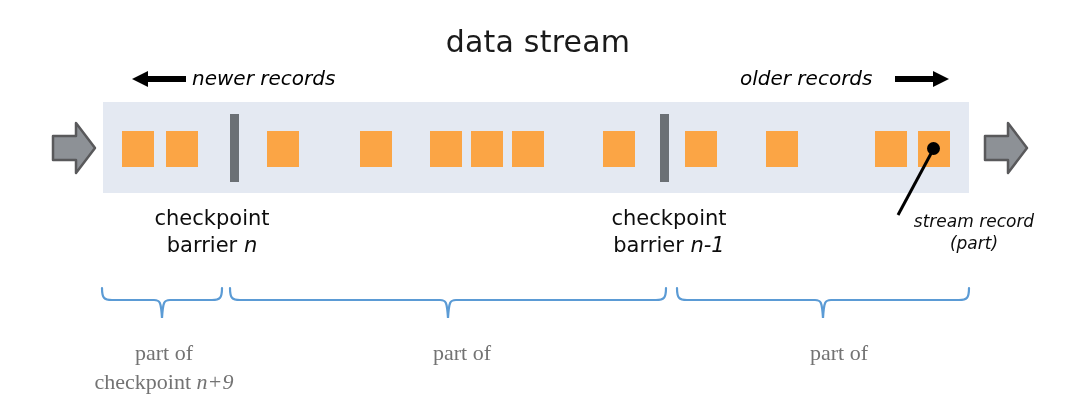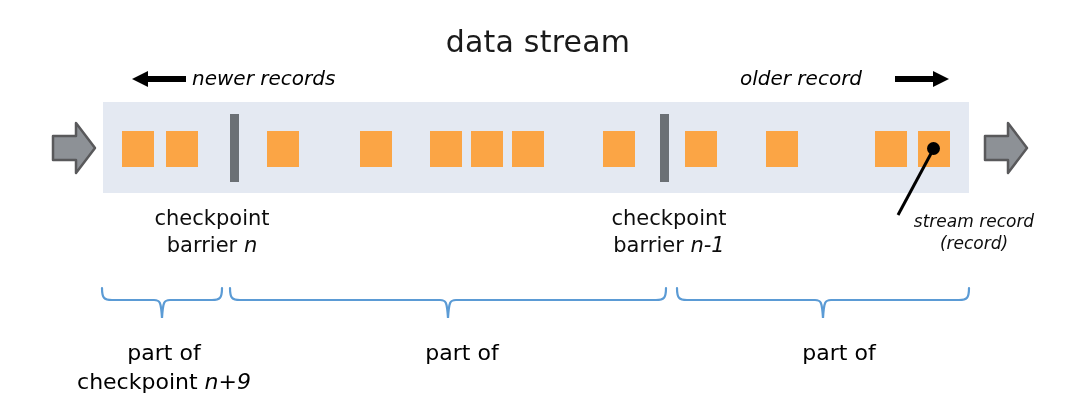--- a/index.html
+++ b/index.html
@@ -114,43 +114,44 @@
   
   .brace-svg { top: 286px; }
   #brace-np1 { left: 100px; }
   #brace-n   { left: 228px; }
   #brace-nm1 { left: 675px; }
 
   
   .part-caption {
     top: 338px;
     font-size: 22px;
-    color: #000000;
+    color: #737373;
     text-align: center;
     line-height: 1.32;
     white-space: nowrap;
+    font-family: Liberation Serif, serif;
   }
   .part-caption em { font-style: italic; }
   #part-np1-caption { left: 38px;  width: 252px; }
   #part-n-caption   { left: 332px; width: 260px; }
   #part-nm1-caption { left: 694px; width: 290px; }
 </style>
 </head>
 <body>
 
 <div id="canvas">
 
   <div class="abs" id="stream-title">data stream</div>
 
   <svg class="abs dir-arrow-svg" id="newer-arrow" width="58" height="22">
     <path d="M2 11 L18 3 L18 8 L56 8 L56 14 L18 14 L18 19 Z" fill="#000"></path>
   </svg>
   <div class="abs dir-label" id="newer-records-label">newer records</div>
 
-  <div class="abs dir-label" id="older-records-label">older record</div>
+  <div class="abs dir-label" id="older-records-label">older records</div>
   <svg class="abs dir-arrow-svg" id="older-arrow" width="58" height="22">
     <path d="M56 11 L40 3 L40 8 L2 8 L2 14 L40 14 L40 19 Z" fill="#000"></path>
   </svg>
 
   <svg class="abs" id="inflow-arrow" width="48" height="58">
     <path d="M3 17 L26 17 L26 4 L45 29 L26 54 L26 41 L3 41 Z" fill="#8d9196" stroke="#59595b" stroke-width="2.5" stroke-linejoin="round"></path>
   </svg>
 
   <div class="abs" id="stream-band"></div>
 
@@ -183,21 +184,21 @@
     <div>checkpoint</div>
     <div><span>barrier </span><em>n-1</em></div>
   </div>
 
   <svg class="abs" id="callout-line" width="70" height="72">
     <path d="M54 3 L18 70" stroke="#000" stroke-width="3" fill="none"></path>
   </svg>
   <div class="abs" id="callout-dot"></div>
   <div class="abs" id="stream-record-caption">
     <div>stream record</div>
-    <div>(record)</div>
+    <div>(part)</div>
   </div>
 
   <svg class="abs brace-svg" id="brace-np1" width="124" height="34">
     <path d="M2 2 C2 12, 4 14, 12 14 L54 14 C60 14, 61 16, 62 32
              C63 16, 64 14, 70 14 L112 14 C120 14, 122 12, 122 2" fill="none" stroke="#5b9bd5" stroke-width="2.2" stroke-linecap="round"></path>
   </svg>
 
   <svg class="abs brace-svg" id="brace-n" width="440" height="34">
     <path d="M2 2 C2 12, 4 14, 12 14 L212 14 C218 14, 219 16, 220 32
              C221 16, 222 14, 228 14 L428 14 C436 14, 438 12, 438 2" fill="none" stroke="#5b9bd5" stroke-width="2.2" stroke-linecap="round"></path>

